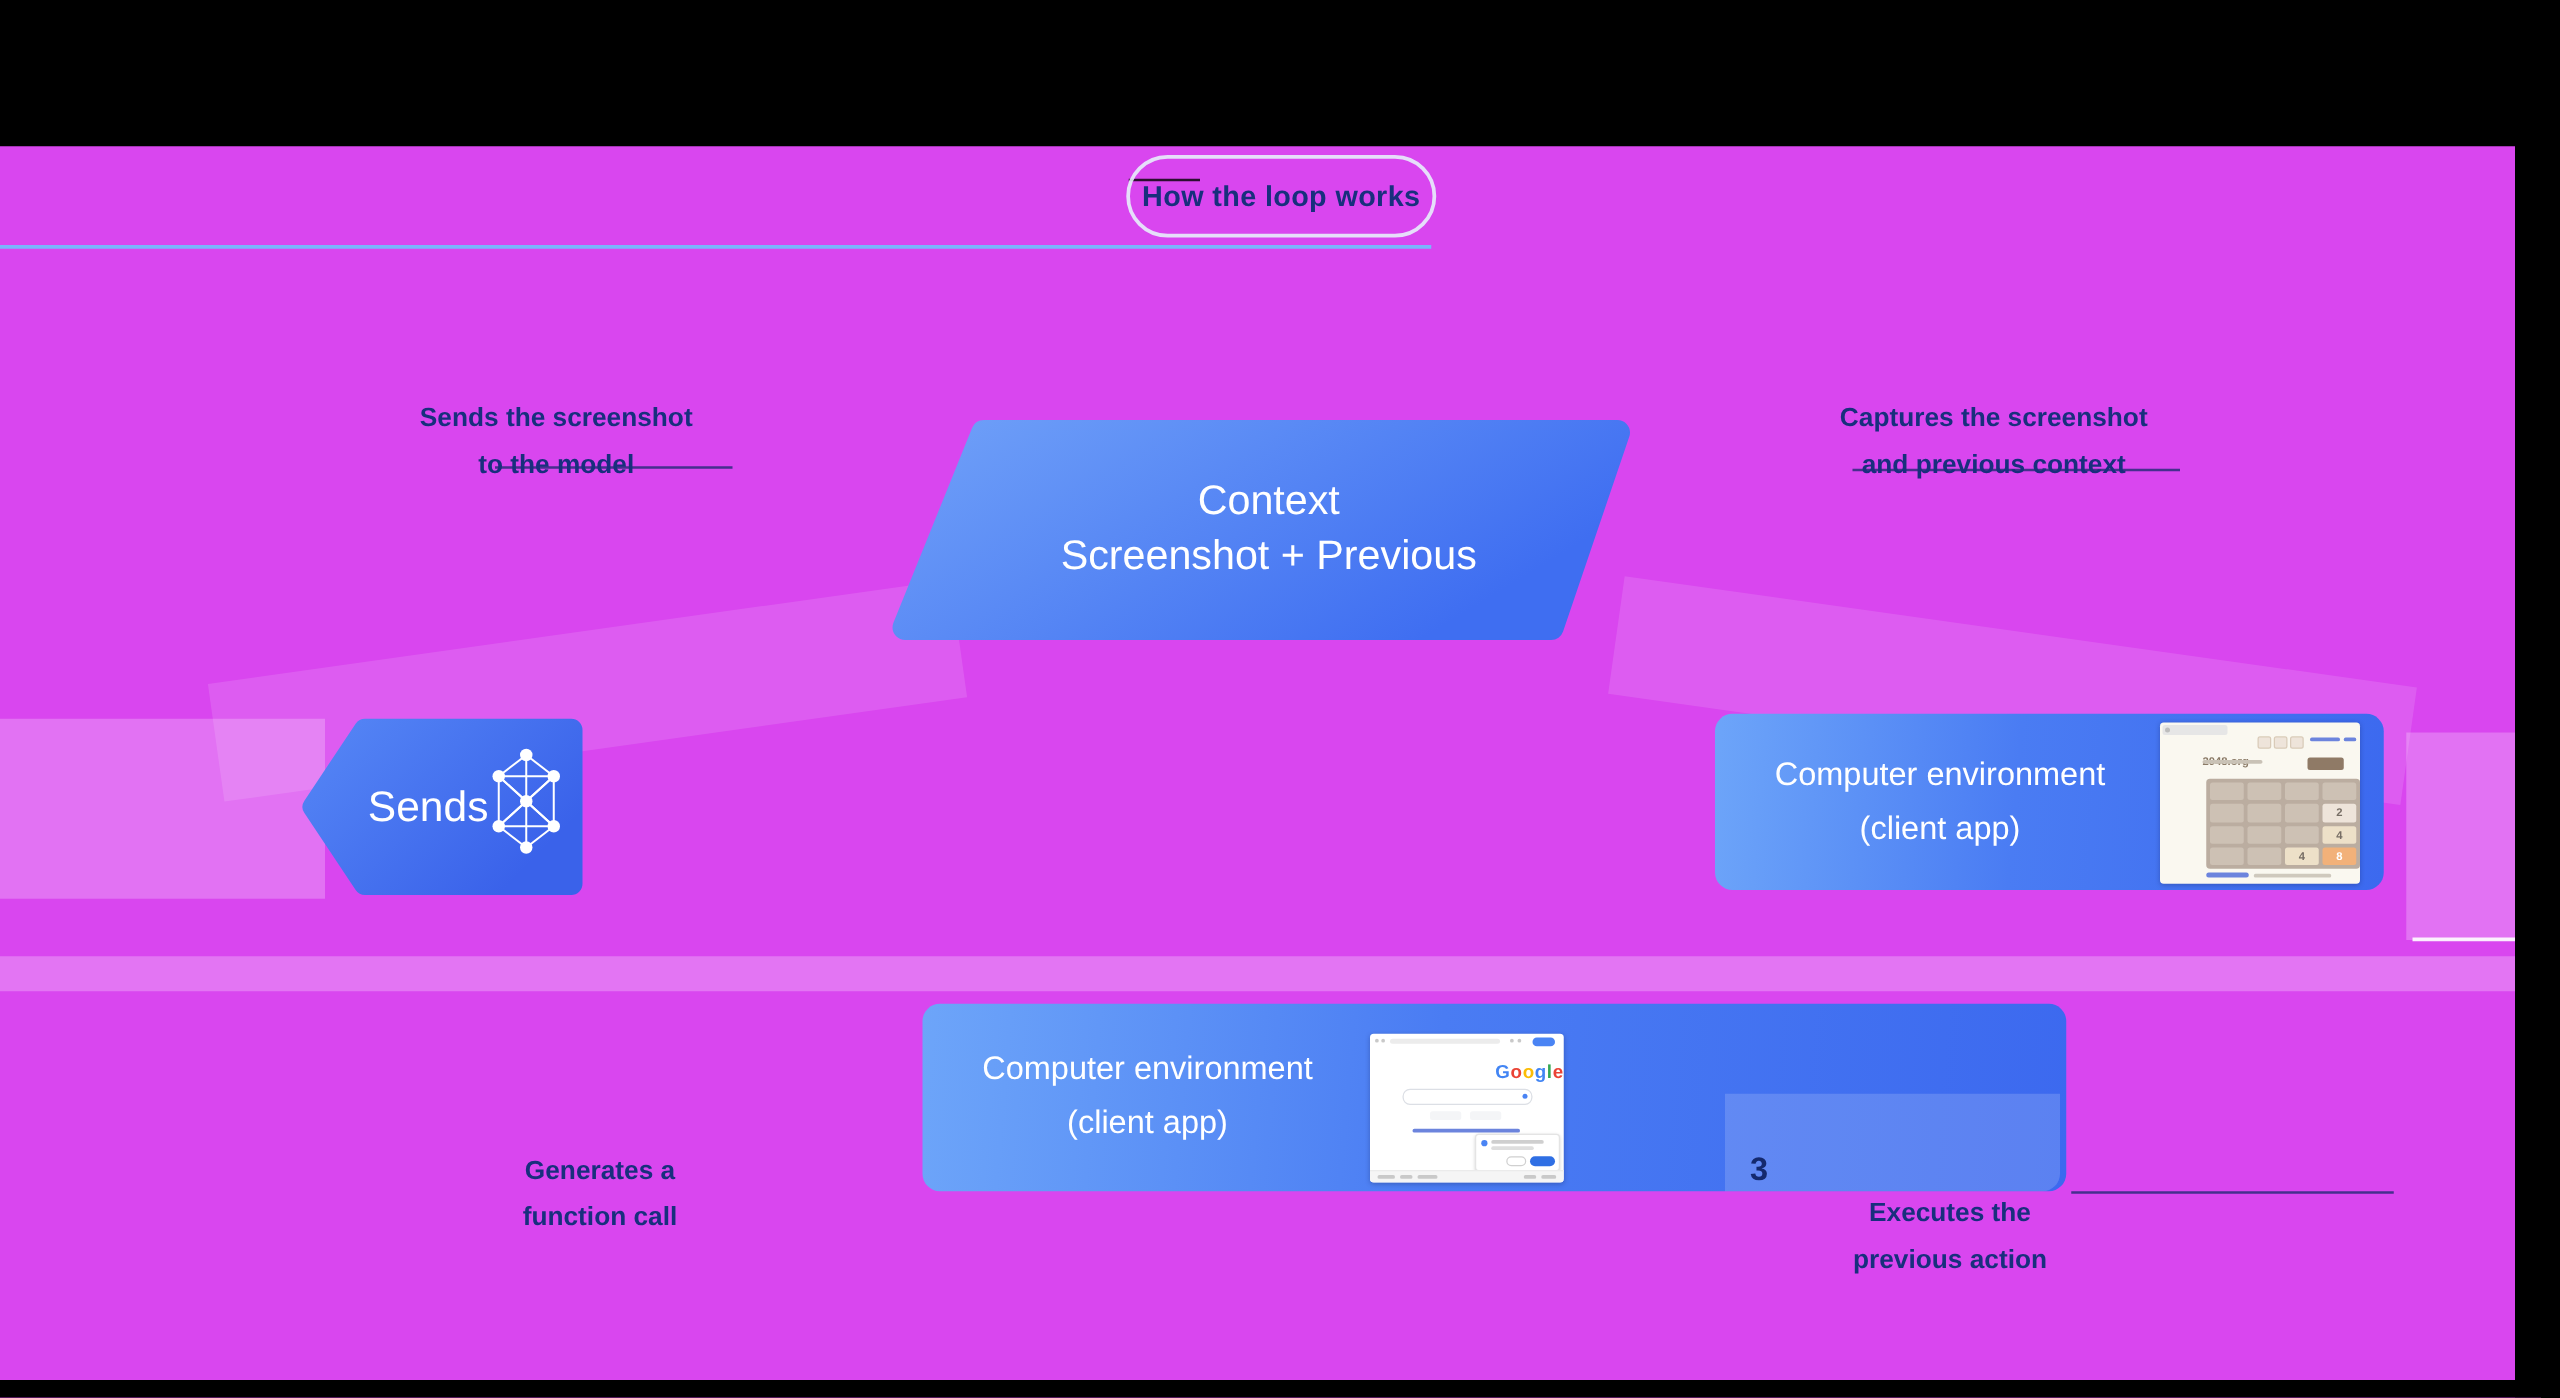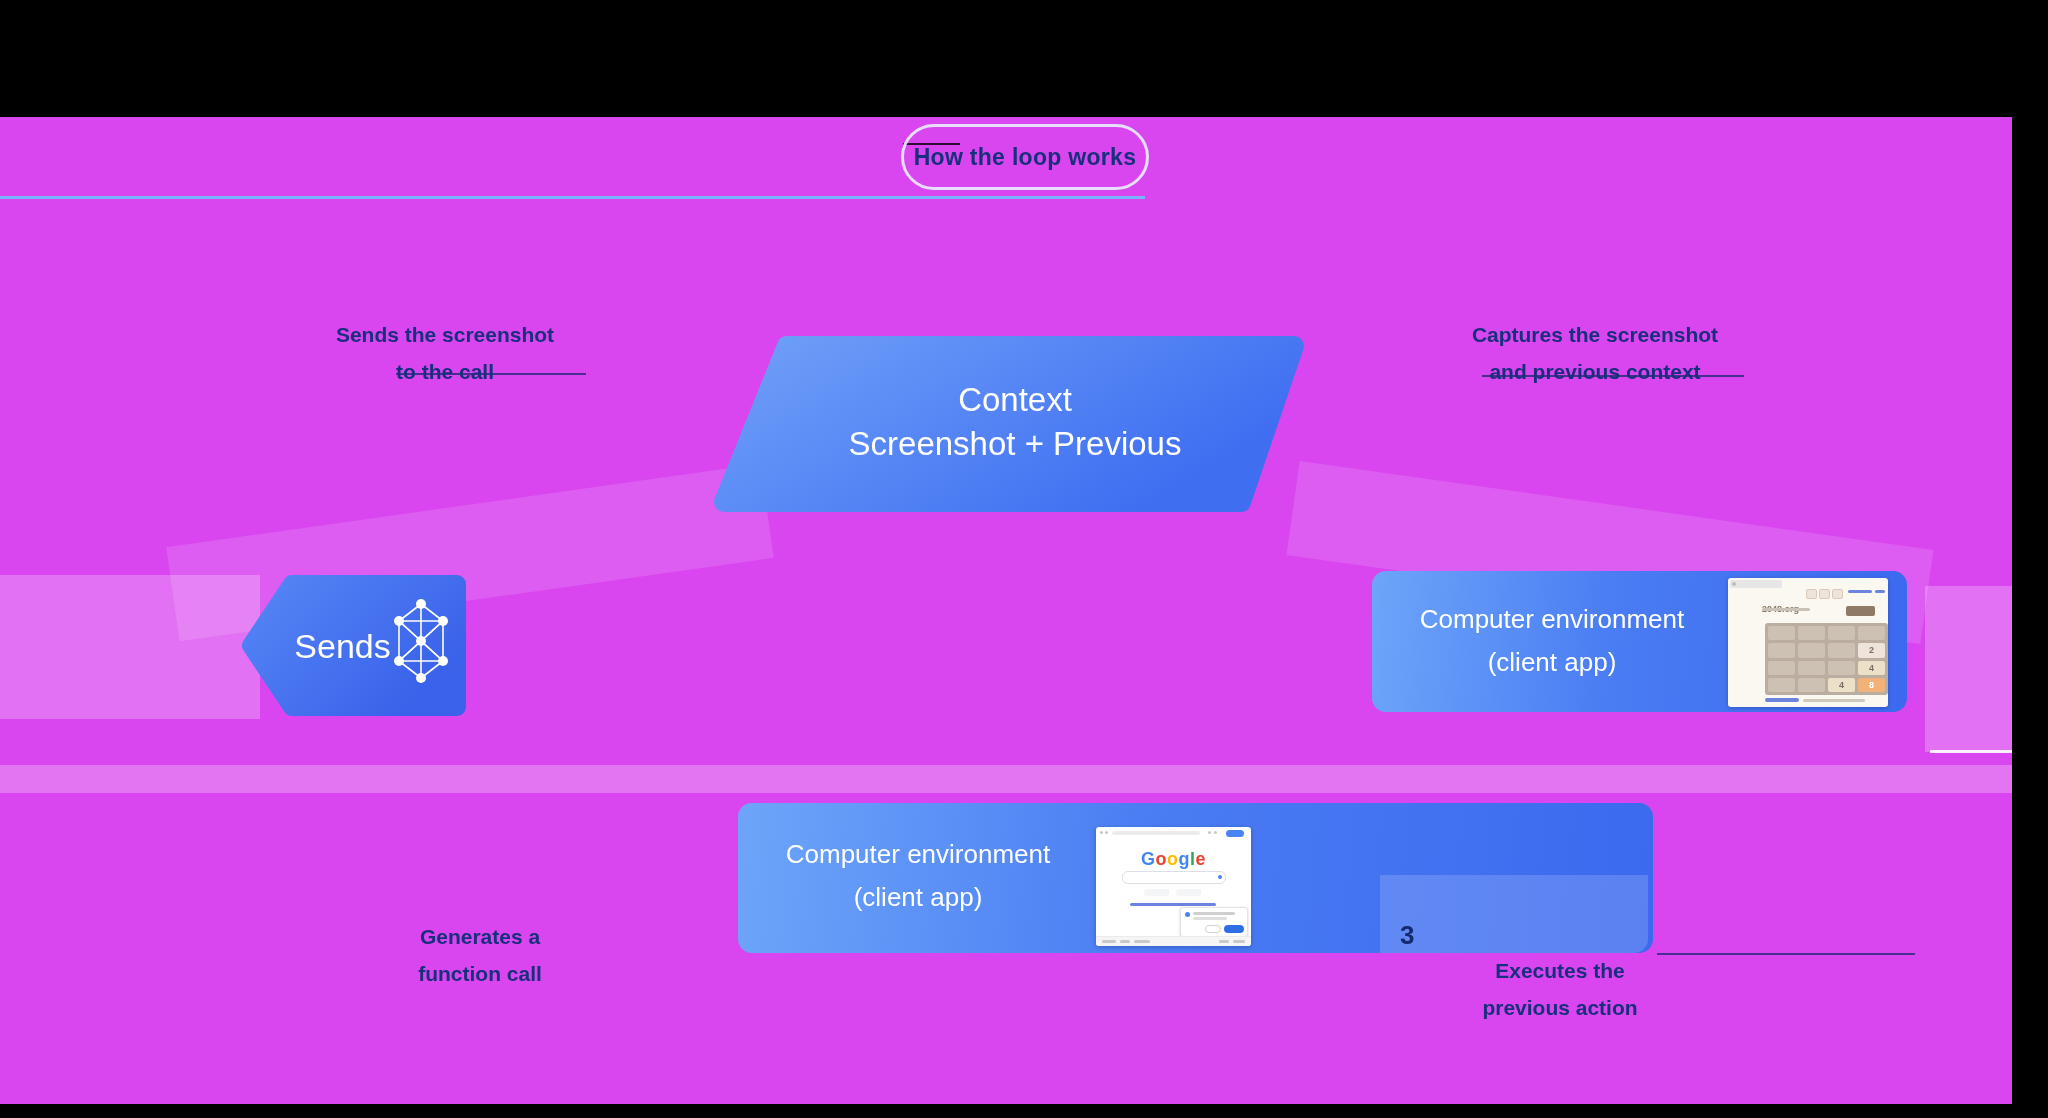--- a/index.html
+++ b/index.html
@@ -41,21 +41,21 @@
   .shot{position:absolute;background:#faf8f0;border-radius:3px;box-shadow:0 1px 4px rgba(0,0,40,0.25);overflow:hidden;}
   .g2048-board{position:absolute;left:37px;top:45px;width:123px;height:72px;background:#bbada0;border-radius:3px;
     display:grid;grid-template-columns:repeat(4,1fr);grid-template-rows:repeat(4,1fr);gap:3px;padding:3px;box-sizing:border-box;}
   .cell{background:#cdc1b4;border-radius:2px;display:flex;align-items:center;justify-content:center;
     font-size:9px;font-weight:bold;color:#776e65;}
   .tile-2{background:#eee4da;}
   .tile-4{background:#ede0c8;}
   .tile-8{background:#f2b179;color:#fff;}
   .bar{position:absolute;border-radius:2px;}
   
-  .glogo{position:absolute;left:0;right:0;top:22px;text-align:center;font-size:18px;font-weight:bold;letter-spacing:0.5px;}
+  .glogo{position:absolute;left:0;right:0;top:22px;text-align:right;font-size:15px;font-weight:bold;letter-spacing:0.5px;}
   .gsearch{position:absolute;left:26px;top:44px;width:102px;height:11px;border:1px solid #dcdfe5;border-radius:6px;background:#fff;}
   .gbtn{position:absolute;top:62px;width:25px;height:7px;background:#f4f5f7;border-radius:2px;}
   .gdialog{position:absolute;left:84px;top:80px;width:66px;height:28px;background:#fff;border:1px solid #e4e4e4;
     border-radius:3px;box-shadow:0 1px 3px rgba(0,0,0,0.18);}
   .gfooter{position:absolute;left:0;bottom:0;width:100%;height:9px;background:#f5f5f5;border-top:1px solid #ebebeb;}
   .step-num{position:absolute;color:#14296e;font-size:26px;font-weight:700;}
 </style>
 </head>
 <body>
 
@@ -204,21 +204,21 @@
         <div class="bar" style="right:6px;top:3px;width:12px;height:2.5px;background:#c9c9c9;"></div>
         <div class="bar" style="right:22px;top:3px;width:10px;height:2.5px;background:#c9c9c9;"></div>
       </div>
     </div>
 
     <div class="band" style="left:642px;top:72px;width:268px;height:78px;background:rgba(255,255,255,0.16);border-radius:0 0 14px 0;"></div>
   </div>
 
   <div class="arrow-label" style="left:330px;top:316px;width:230px;">
     <div>Sends the screenshot</div>
-    <div>to the call</div>
+    <div>to the model</div>
   </div>
   <div class="arrow-label" style="left:1470px;top:316px;width:250px;">
     <div>Captures the screenshot</div>
     <div>and previous context</div>
   </div>
   <div class="arrow-label" style="left:370px;top:918px;width:220px;">
     <div>Generates a</div>
     <div>function call</div>
   </div>
   <div class="arrow-label" style="left:1445px;top:912px;width:230px;margin-top:40px;">

